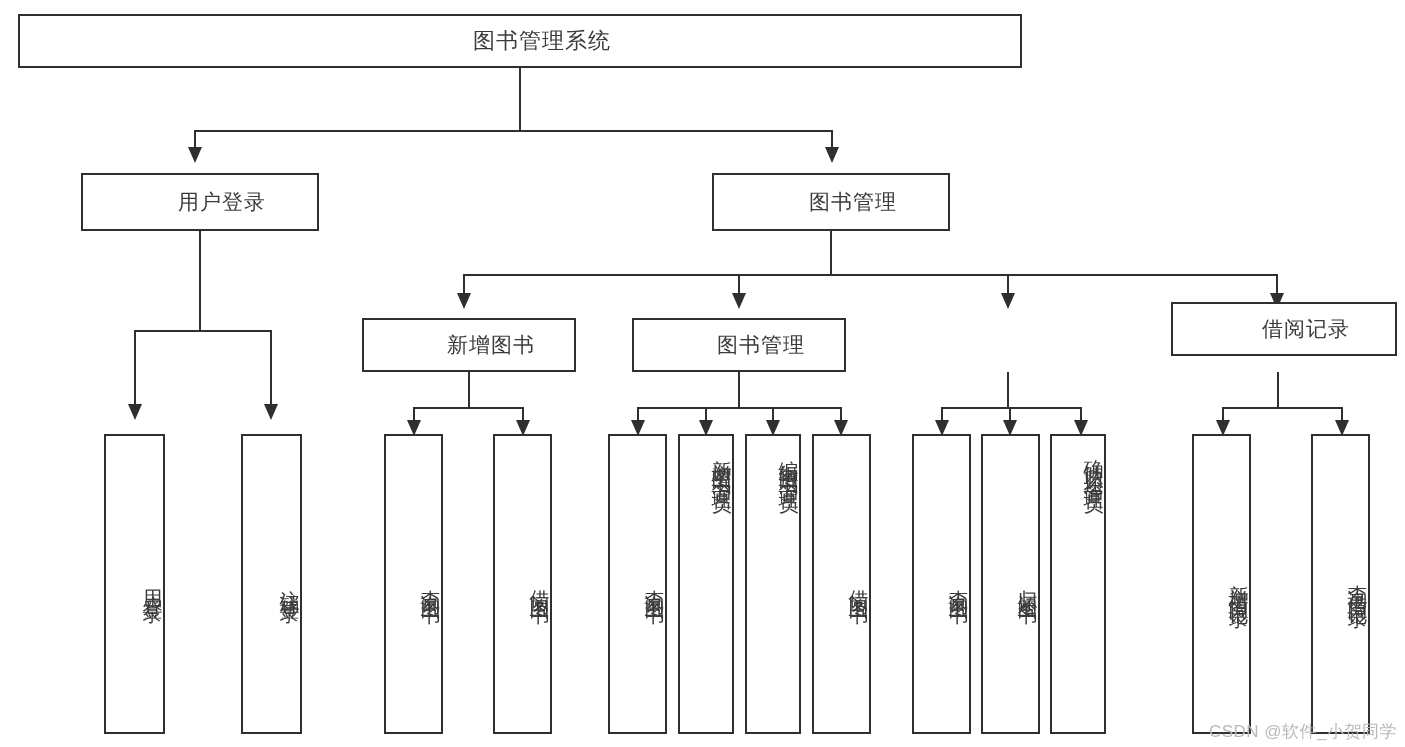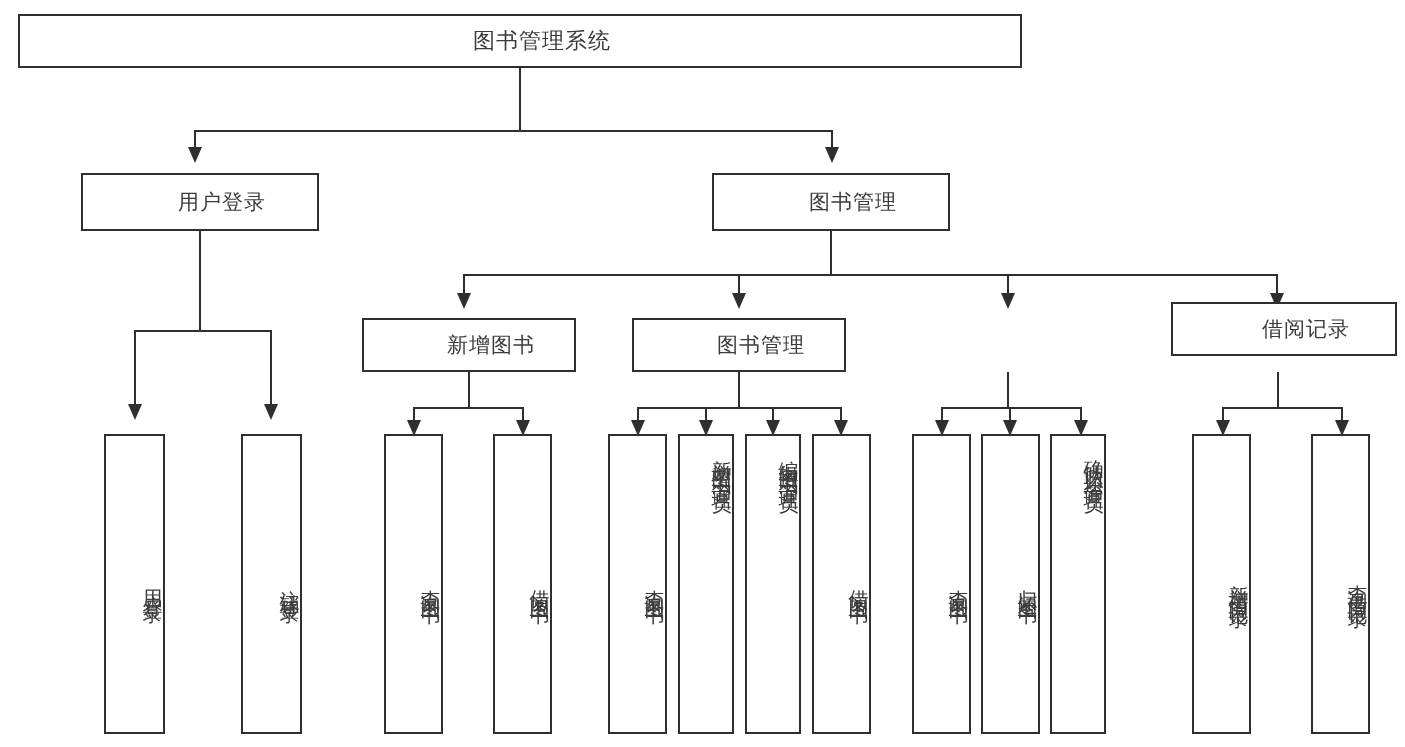--- a/index.html
+++ b/index.html
@@ -219,14 +219,15 @@
   </div>
 
   <div class="vnode mid" style="left:1192px;top:434px;width:59px;height:300px;">
     <span class="vtext">新增借阅记录</span>
   </div>
 
   <div class="vnode mid" style="left:1311px;top:434px;width:59px;height:300px;">
     <span class="vtext">查询借阅记录</span>
   </div>
 
+  <div id="watermark">CSDN @软件_小贺同学</div>
 
 </div>
 
 </body></html>

